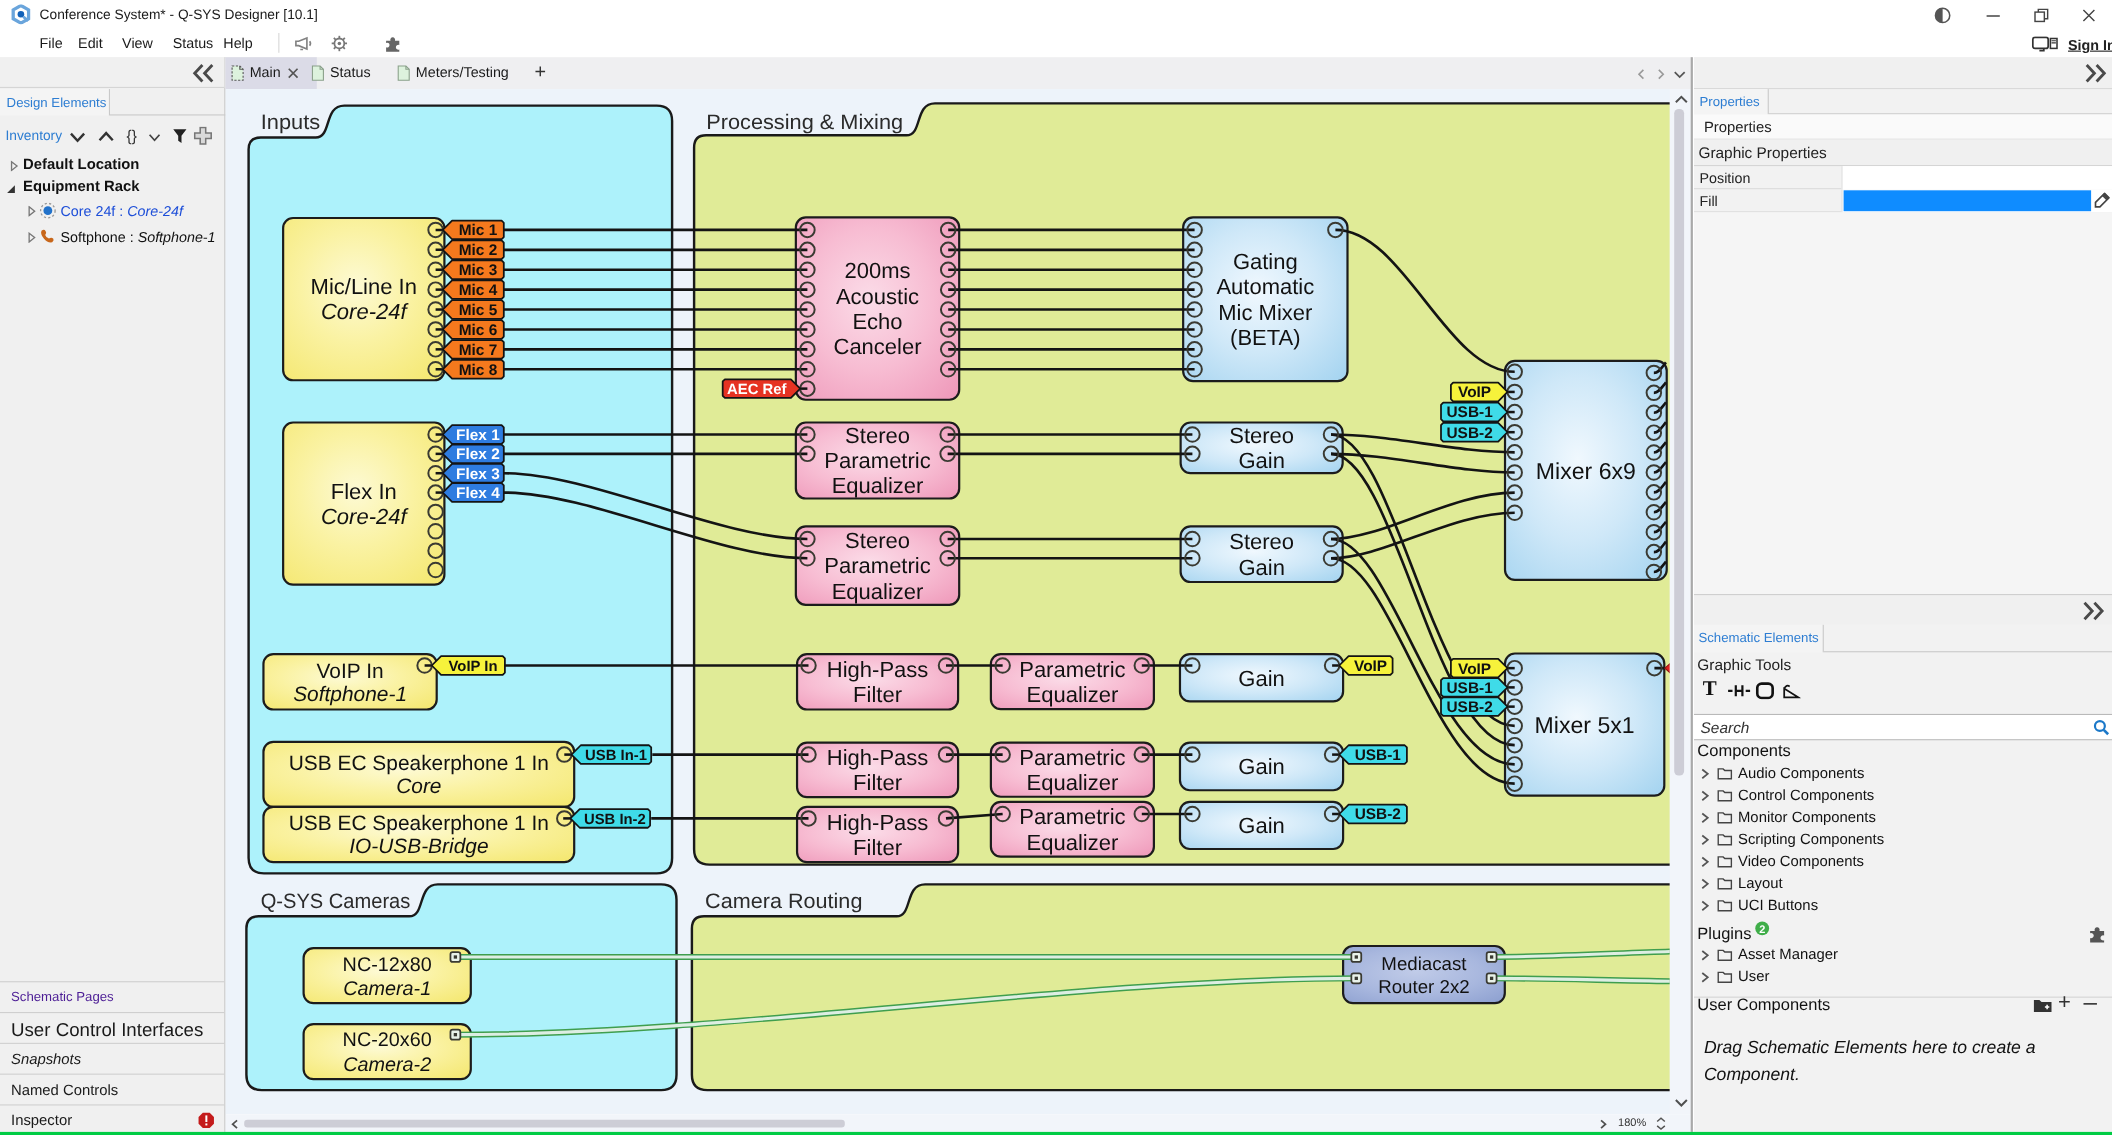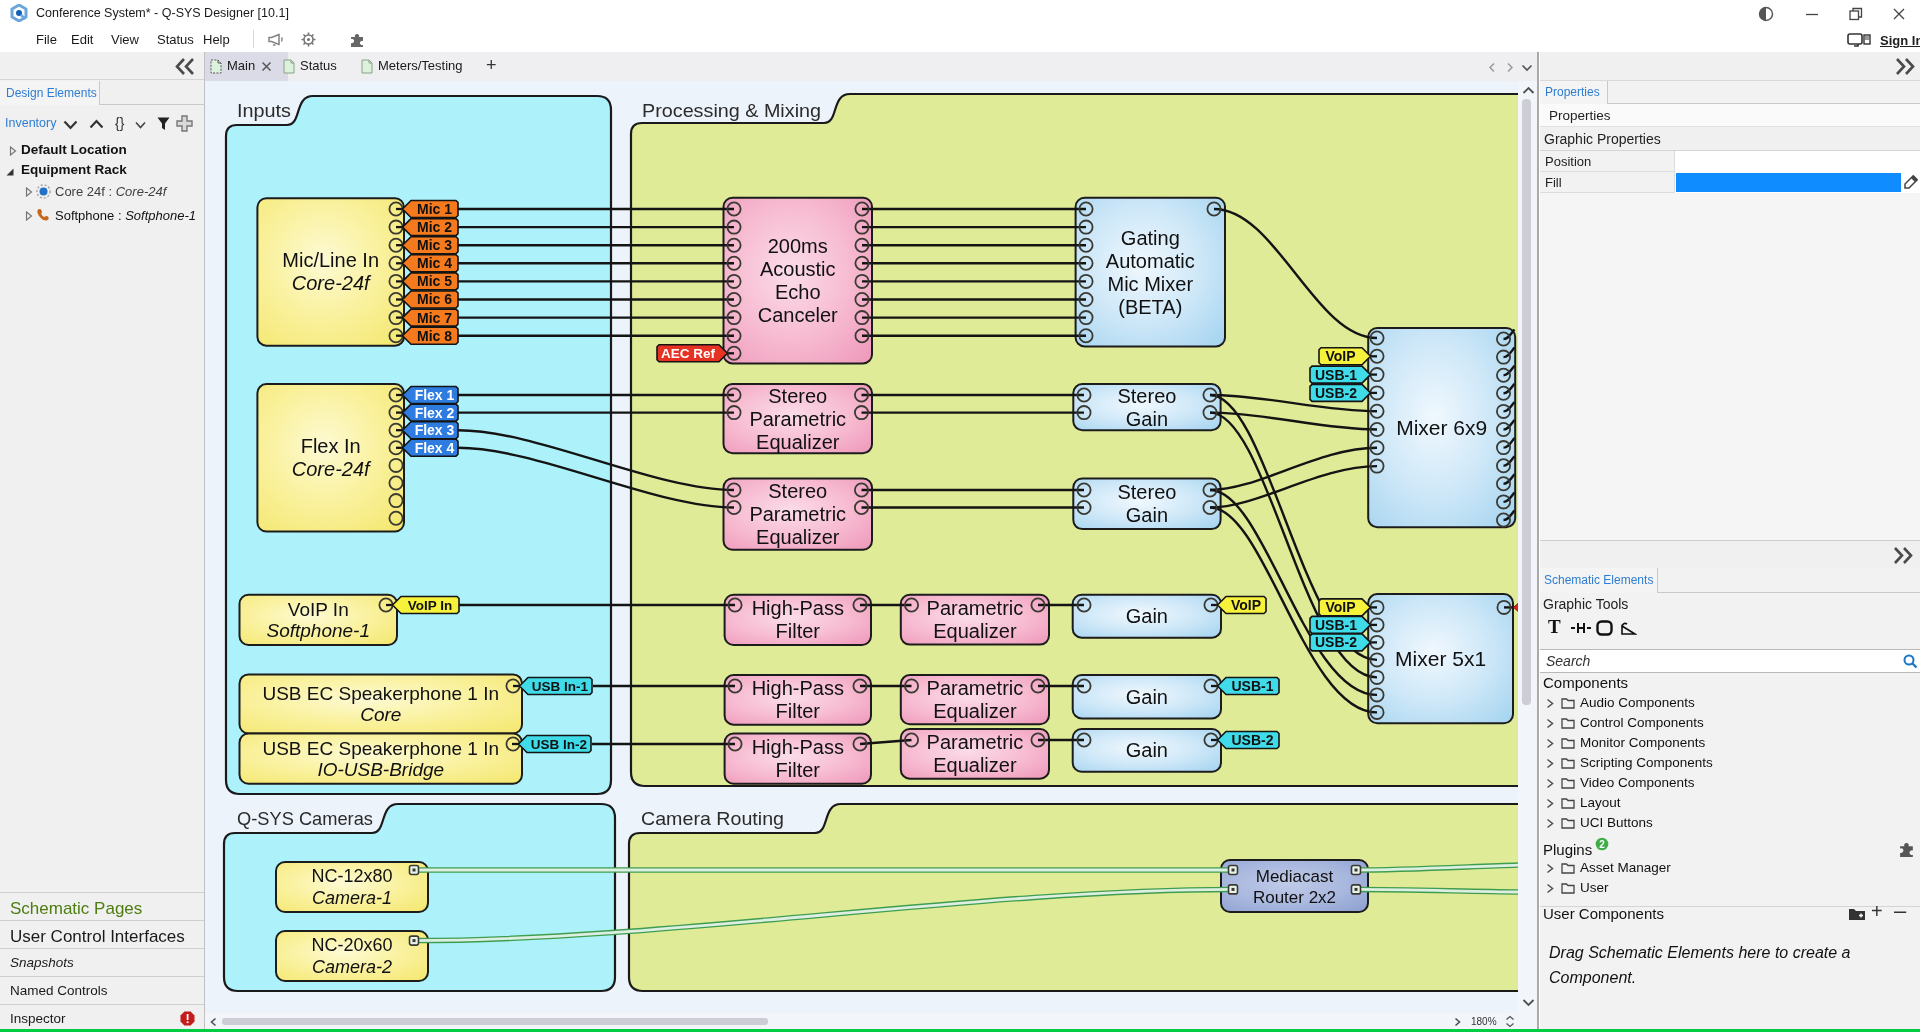--- a/index.html
+++ b/index.html
@@ -97,31 +97,31 @@
         <path d="M8.5 1.5 V8.5 H1.5 Z" fill="#333"></path>
       </svg>
   <div class="abs" style="left:21px;top:110px;font-size:13.5px;font-weight:bold;color:#111;">Equipment Rack</div>
   <svg class="abs" style="left:25px;top:135px" width="8" height="10" viewBox="0 0 8 10">
         <path d="M1.5 1 L6.5 5 L1.5 9 Z" fill="none" stroke="#777" stroke-width="1.2"></path>
       </svg>
   <svg class="abs" style="left:36px;top:132px" width="15" height="15" viewBox="0 0 15 15">
     <circle cx="7.5" cy="7.5" r="6.6" fill="none" stroke="#999" stroke-width="1.2" stroke-dasharray="2 2"></circle>
     <circle cx="7.5" cy="7.5" r="4" fill="#2272ca"></circle>
   </svg>
-  <div class="abs" style="left:55px;top:132px;font-size:13px;color:#404040;">Core 24f : <i>Core-24f</i></div>
+  <div class="abs" style="left:55px;top:132px;font-size:13px;color:#1d4ed8;">Core 24f : <i>Core-24f</i></div>
   <svg class="abs" style="left:25px;top:159px" width="8" height="10" viewBox="0 0 8 10">
         <path d="M1.5 1 L6.5 5 L1.5 9 Z" fill="none" stroke="#777" stroke-width="1.2"></path>
       </svg>
   <svg class="abs" style="left:36px;top:156px" width="14" height="15" viewBox="0 0 14 15">
     <path d="M2 2 q3 -2 4.5 0.5 q1.5 2.5 -0.5 4 q1 3 4 4 q2.5 -2 4.5 0 q1.5 2 -1 4 q-5 1 -9 -4 q-4 -5 -2.5 -8.5" fill="#c8671b" transform="scale(0.85)"></path>
   </svg>
   <div class="abs" style="left:55px;top:156px;font-size:13px;color:#111;">Softphone : <i>Softphone-1</i></div>
 
   <div class="abs" style="left:0;top:840px;width:204px;height:28px;border-top:1px solid #cfcfcf;">
-        <div class="abs" style="left:10px;top:6px;font-size:17px;color:#4d7c0f;text-align:right;">Schematic Pages</div>
+        <div class="abs" style="left:10px;top:6px;font-size:12px;color:#4c1d95;text-align:right;">Schematic Pages</div>
       </div>
   <div class="abs" style="left:0;top:868px;width:204px;height:28px;border-top:1px solid #cfcfcf;">
         <div class="abs" style="left:10px;top:6px;font-size:17px;color:#1a1a1a;">User Control Interfaces</div>
       </div>
   <div class="abs" style="left:0;top:896px;width:204px;height:28px;border-top:1px solid #cfcfcf;">
         <div class="abs" style="left:10px;top:6px;font-size:13.5px;color:#1a1a1a;font-style:italic;">Snapshots</div>
       </div>
   <div class="abs" style="left:0;top:924px;width:204px;height:28px;border-top:1px solid #cfcfcf;">
         <div class="abs" style="left:10px;top:6px;font-size:13.5px;color:#1a1a1a;">Named Controls</div>
       </div>

